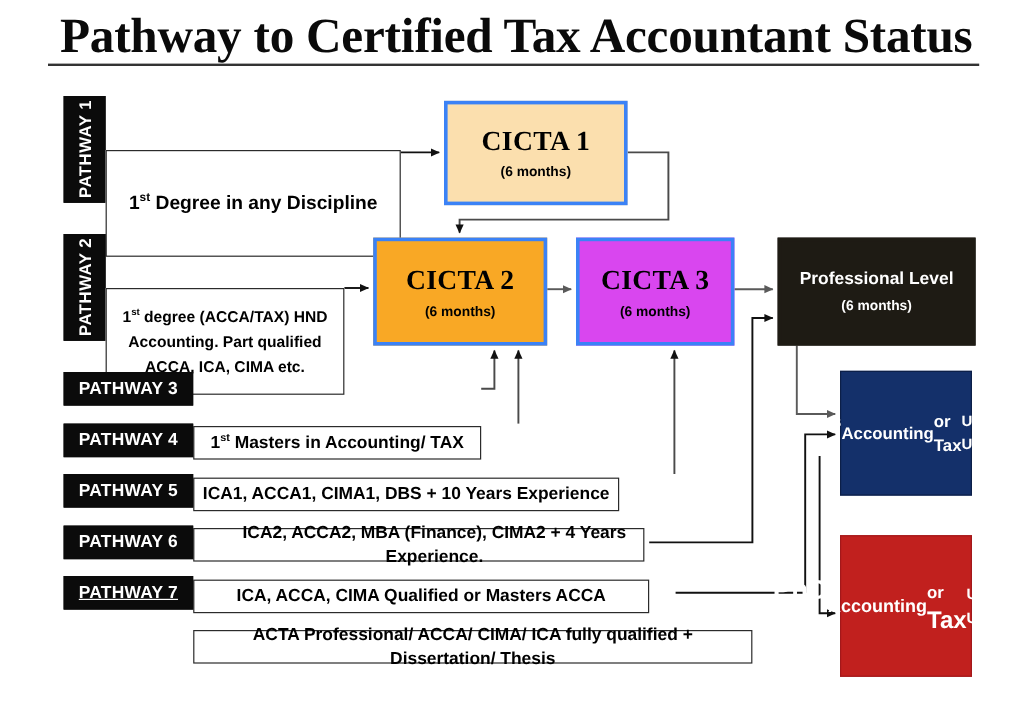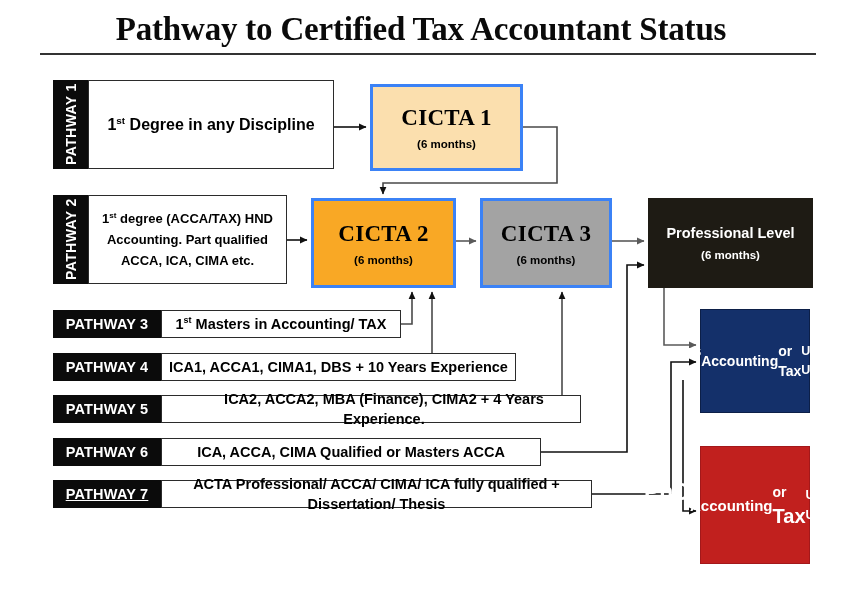--- a/index.html
+++ b/index.html
@@ -21,21 +21,21 @@
     width: 842px;
     height: 595px;
   }
   .abs { position: absolute; box-sizing: border-box; }
 
   
   #title {
     left: 50px; top: 8px; width: 742px; height: 42px;
     font-family: "Liberation Serif", serif;
     font-weight: bold;
-    font-size: 33px;
+    font-size: 41px;
     letter-spacing: -0.2px;
     color: #0a0a0a;
     text-align: center;
     line-height: 42px;
     white-space: nowrap;
   }
   #title-rule {
     left: 40px; top: 53px; width: 776px; height: 0;
     border-top: 2px solid #333333;
   }
@@ -72,38 +72,39 @@
     background: #ffffff;
     border: 1px solid #2b2b2b;
     display: flex;
     align-items: center;
     justify-content: center;
     text-align: center;
     font-weight: bold;
     font-size: 14.5px;
     line-height: 20px;
     padding: 0 6px;
+    margin-top: 45px;
   }
   .cicta-title {
     font-family: "Liberation Serif", serif;
     font-weight: bold;
     font-size: 23px;
     letter-spacing: 0.3px;
   }
   .cicta-sub {
     font-weight: bold;
     font-size: 11.5px;
     margin-top: 7px;
   }
   sup { font-size: 0.62em; vertical-align: super; line-height: 0; }
 
   
   #cicta1 { left: 370px; top: 84px;  width: 153px; height: 87px;  background: #fbdfae; }
   #cicta2 { left: 311px; top: 198px; width: 145px; height: 90px;  background: #f9a825; }
-  #cicta3 { left: 480px; top: 198px; width: 132px; height: 90px;  background: #a3a3a3; }
+  #cicta3 { left: 480px; top: 198px; width: 132px; height: 90px;  background: #d946ef; }
   #prof   { left: 648px; top: 198px; width: 165px; height: 90px;  background: #1e1b14; border-color:#1e1b14; }
   #prof .prof-title { color:#ffffff; font-weight:bold; font-size:14.5px; }
   #prof .prof-sub   { color:#ffffff; font-weight:bold; font-size:11.5px; margin-top:8px; }
 
   #masters {
     left: 700px; top: 309px; width: 110px; height: 104px;
     background: #14306a; border: 1px solid #0c1f48;
     color: #ffffff; font-weight: bold;
     display: flex; flex-direction: row;
     align-items: center; justify-content: center;
@@ -130,23 +131,23 @@
   #pw1-body { left: 88px;  top: 80px;  width: 246px; height: 89px; font-size: 16px; }
   #pw2-tab  { left: 53px;  top: 195px; width: 35px;  height: 89px; }
   #pw2-body { left: 88px;  top: 195px; width: 199px; height: 89px;
               flex-direction: column; font-size: 13px; line-height: 21px; }
 
   
   .pw-row-tab  { height: 28px; width: 108px; left: 53px; }
   .pw-row-body { height: 28px; left: 161px; }
   #pw3-tab { top: 310px; } #pw3-body { top: 310px; width: 240px; }
   #pw4-tab { top: 353px; } #pw4-body { top: 353px; width: 355px; }
-  #pw5-tab { top: 395px; } #pw5-body { top: 395px; width: 420px; padding-left: 32px; }
+  #pw5-tab { top: 395px; } #pw5-body { top: 395px; width: 376px; padding-left: 32px; }
   #pw6-tab { top: 438px; } #pw6-body { top: 438px; width: 380px; }
-  #pw7-tab { top: 480px; text-decoration: underline; } #pw7-body { top: 480px; width: 431px; }
+  #pw7-tab { top: 480px; text-decoration: underline; } #pw7-body { top: 480px; width: 466px; }
 </style>
 </head>
 <body>
 
 <svg id="canvas" viewBox="0 0 842 595" xmlns="http://www.w3.org/2000/svg">
   <defs>
     <marker id="ah-black" markerWidth="8" markerHeight="8" refX="7" refY="4" orient="auto" markerUnits="userSpaceOnUse">
       <path d="M0,0.6 L7.5,4 L0,7.4 z" fill="#111111"></path>
     </marker>
     <marker id="ah-gray" markerWidth="8" markerHeight="8" refX="7" refY="4" orient="auto" markerUnits="userSpaceOnUse">

